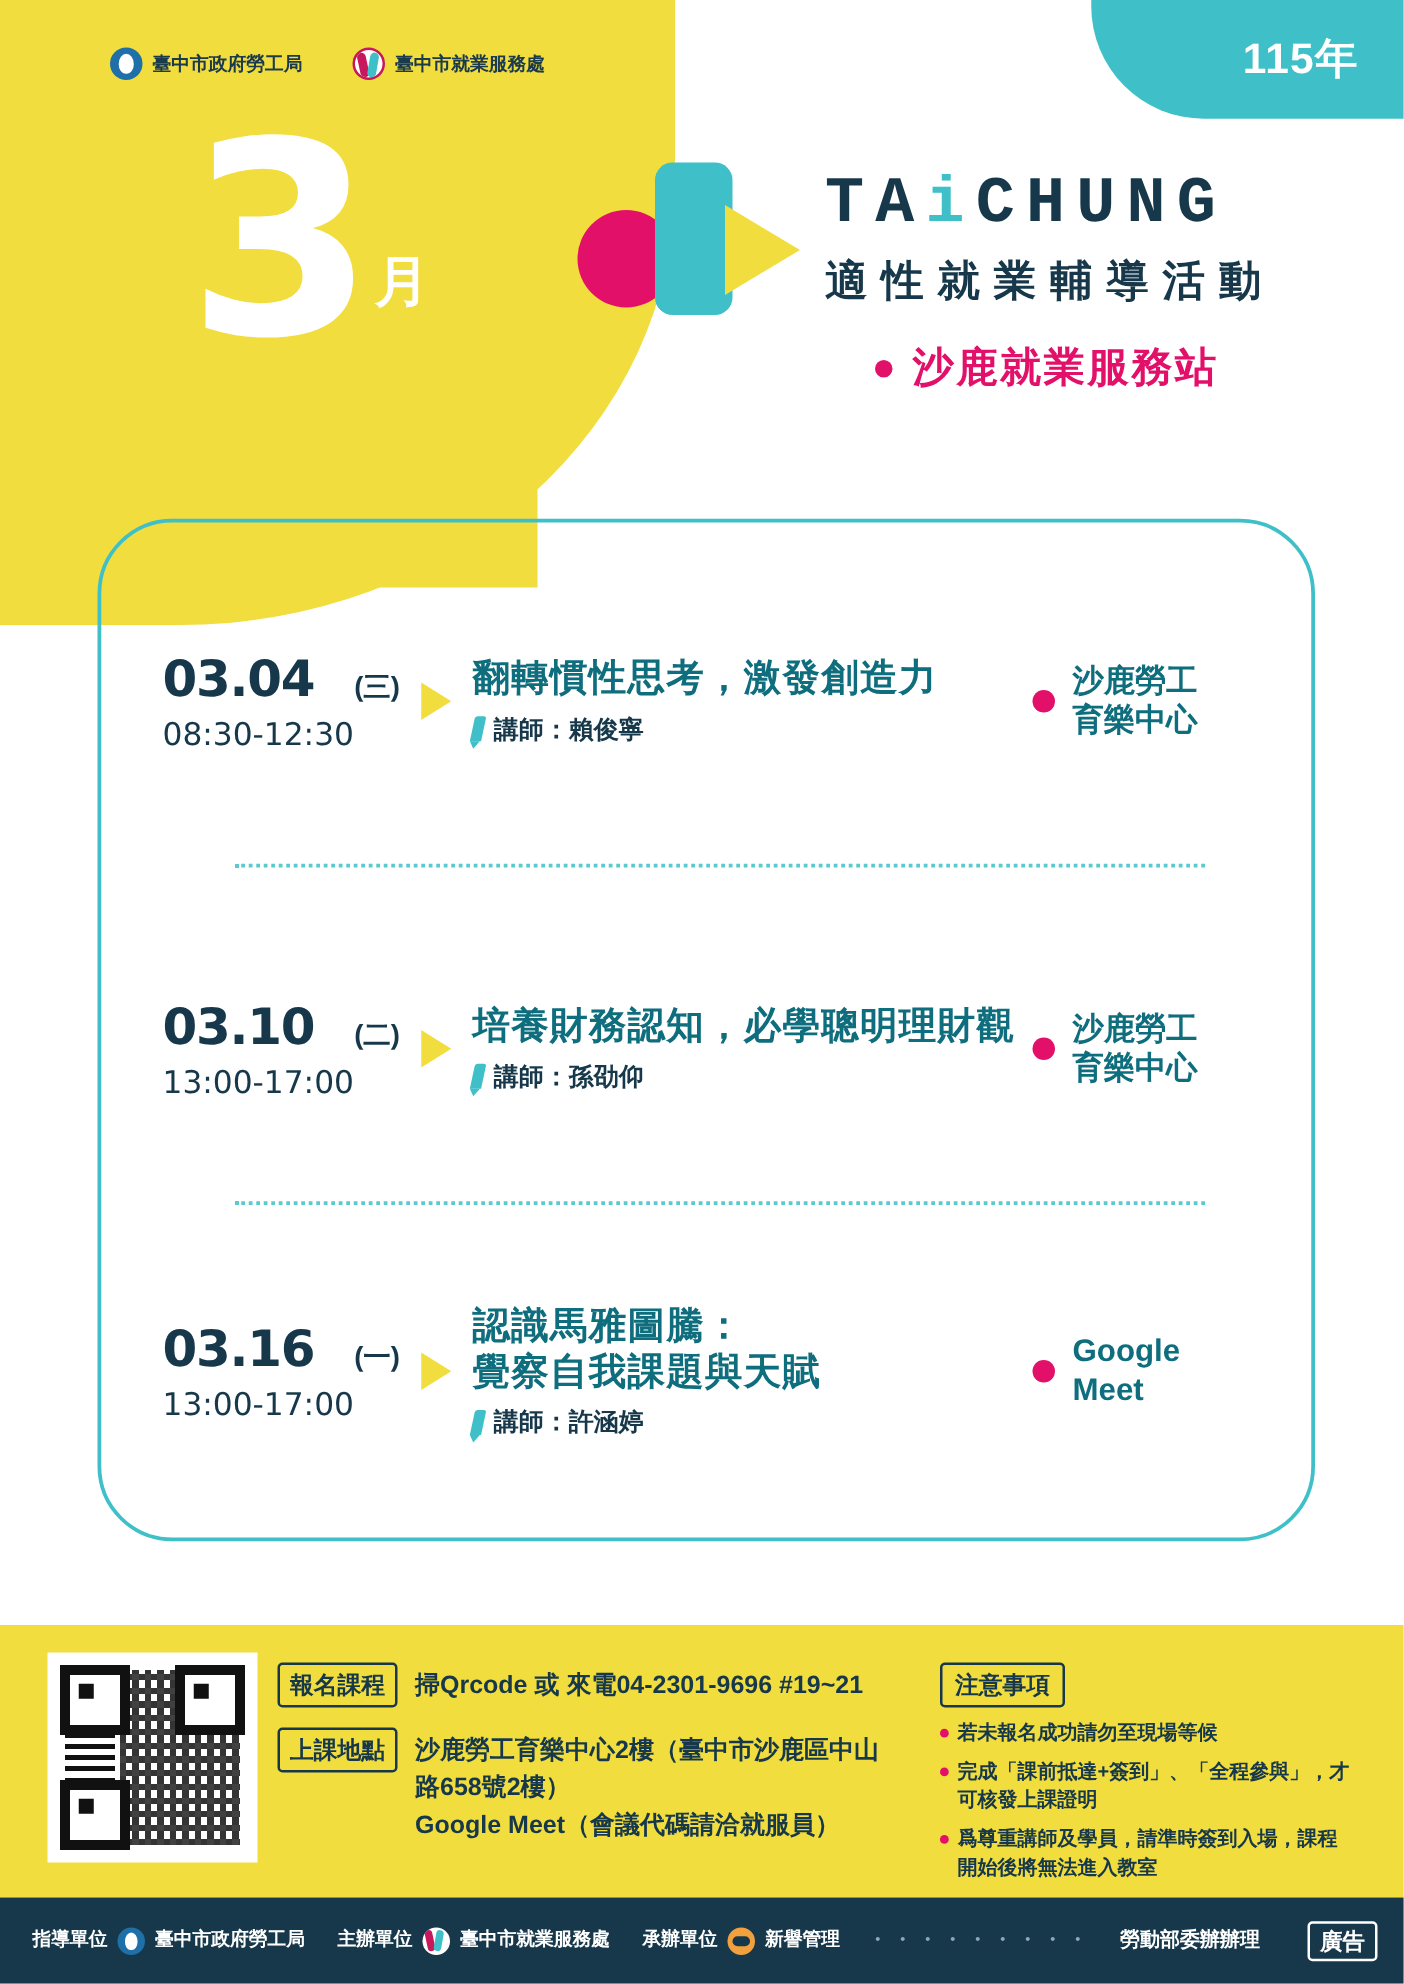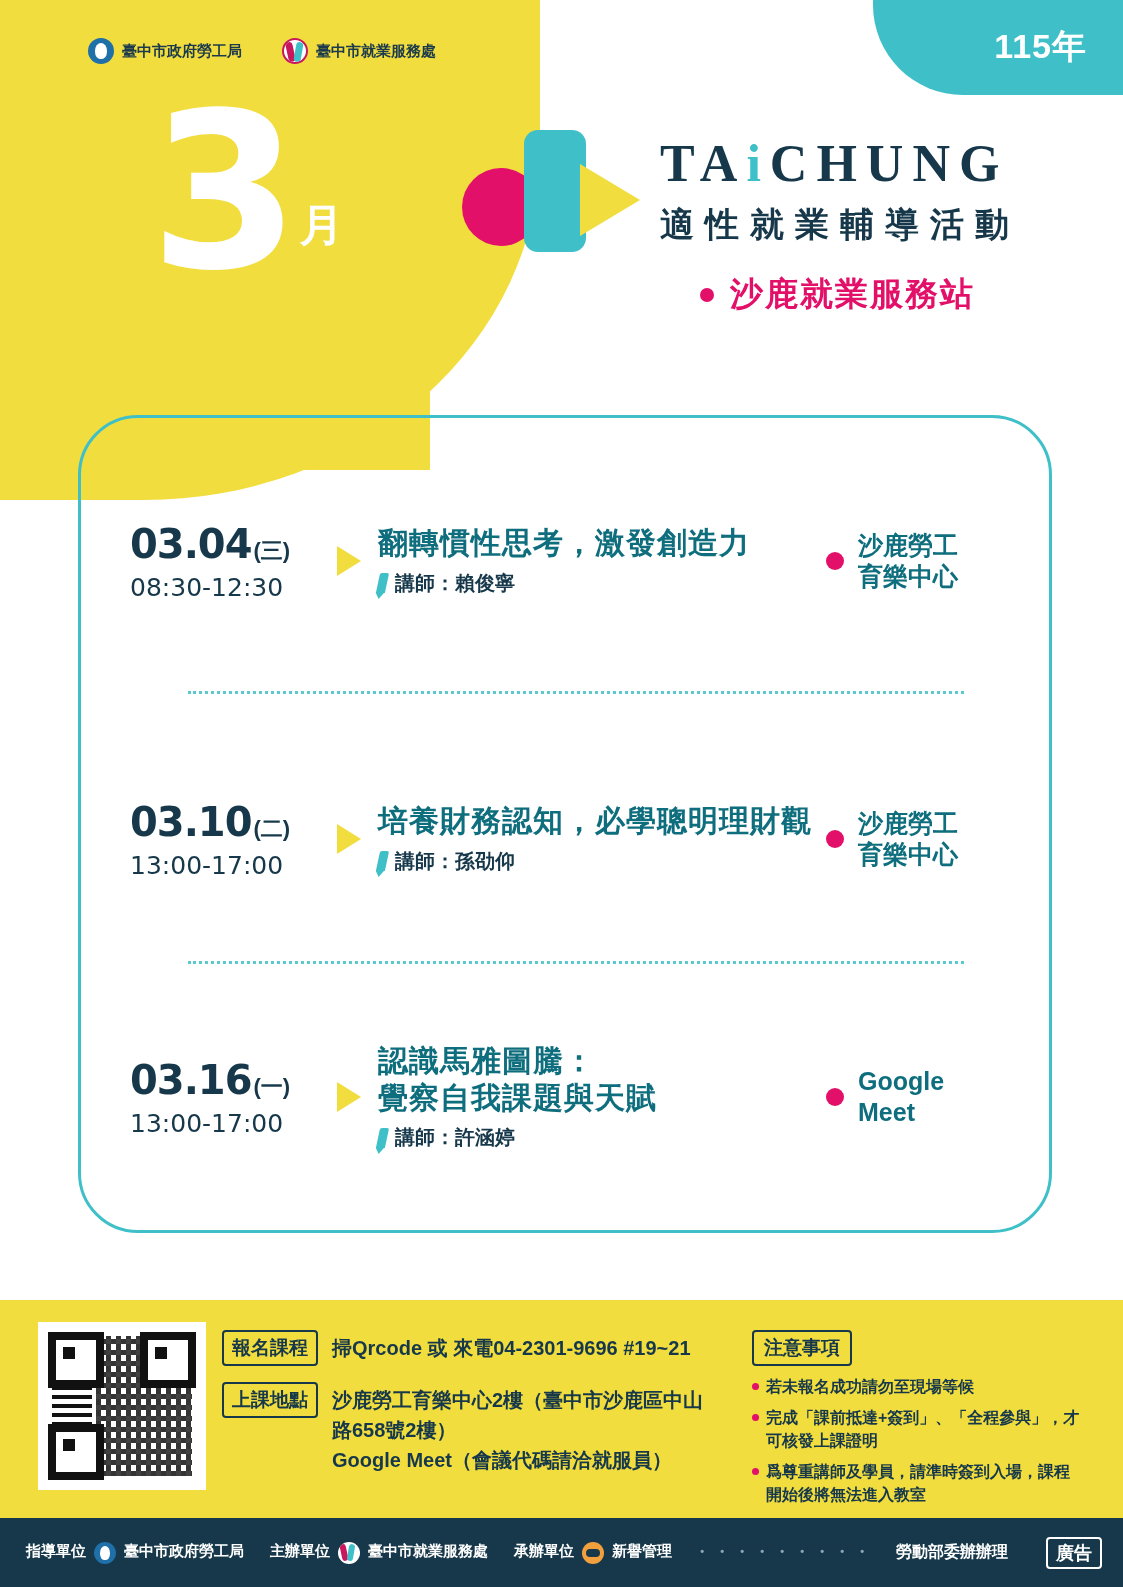--- a/index.html
+++ b/index.html
@@ -82,21 +82,21 @@
   .lm-tri{
     position:absolute;left:118px;top:34px;width:0;height:0;
     border-top:36px solid transparent;border-bottom:36px solid transparent;
     border-left:60px solid #f2dd3e;
   }
 
   
   .title-block{position:absolute;left:660px;top:138px;z-index:6;}
   .title-en{
     font-size:52px;font-weight:bold;letter-spacing:9px;color:#16384a;
-    font-family:Liberation Serif, serif;line-height:1;
+    font-family:Liberation Mono, monospace;line-height:1;
   }
   .title-en .dot-i{color:#3fc0c8;}
   .title-zh{
     font-size:34px;font-weight:bold;letter-spacing:11px;color:#16384a;margin-top:12px;
   }
   .subtitle-row{
     position:absolute;left:700px;top:272px;z-index:6;
     display:flex;align-items:center;gap:16px;
   }
   .sub-bullet{width:14px;height:14px;border-radius:50%;background:#e3106a;}
@@ -110,21 +110,21 @@
 
   .rows{position:absolute;left:78px;top:415px;width:968px;height:812px;z-index:5;}
   .row{
     position:absolute;left:52px;right:40px;height:120px;display:flex;align-items:center;
   }
   .row-1{top:86px;}
   .row-2{top:364px;}
   .row-3{top:622px;}
 
   .col-date{width:190px;flex:0 0 190px;}
-  .date-line{display:flex;align-items:baseline;}
+  .date-line{display:flex;align-items:baseline;justify-content:space-between;}
   .date-main{
     font-size:40px;font-weight:bold;color:#16384a;letter-spacing:-1px;
     font-family:"DejaVu Sans","Liberation Sans",sans-serif;
   }
   .date-week{font-size:22px;font-weight:bold;color:#16384a;margin-left:2px;}
   .date-time{
     font-size:25px;font-weight:normal;color:#16384a;margin-top:6px;letter-spacing:0px;
     font-family:"DejaVu Sans","Liberation Sans",sans-serif;
   }
 

